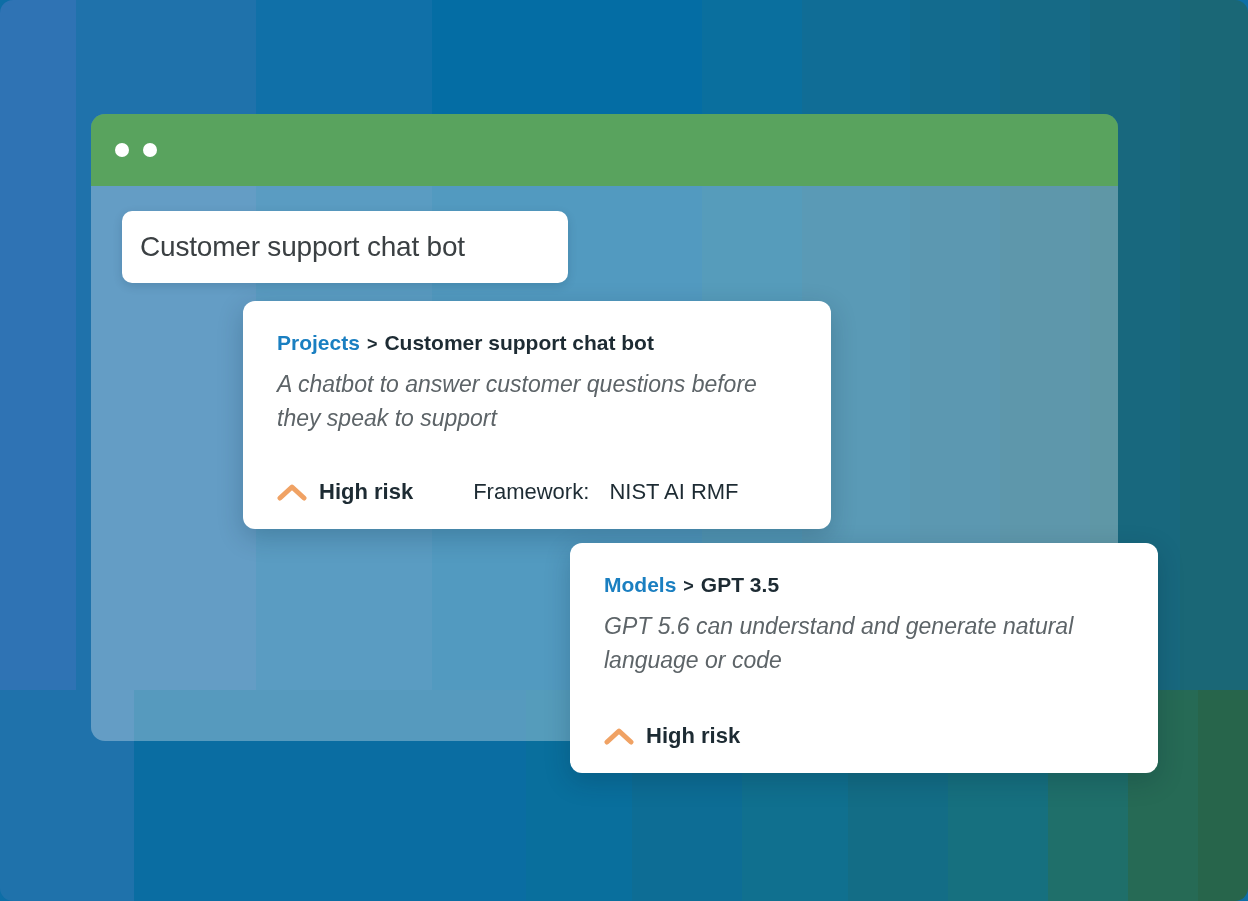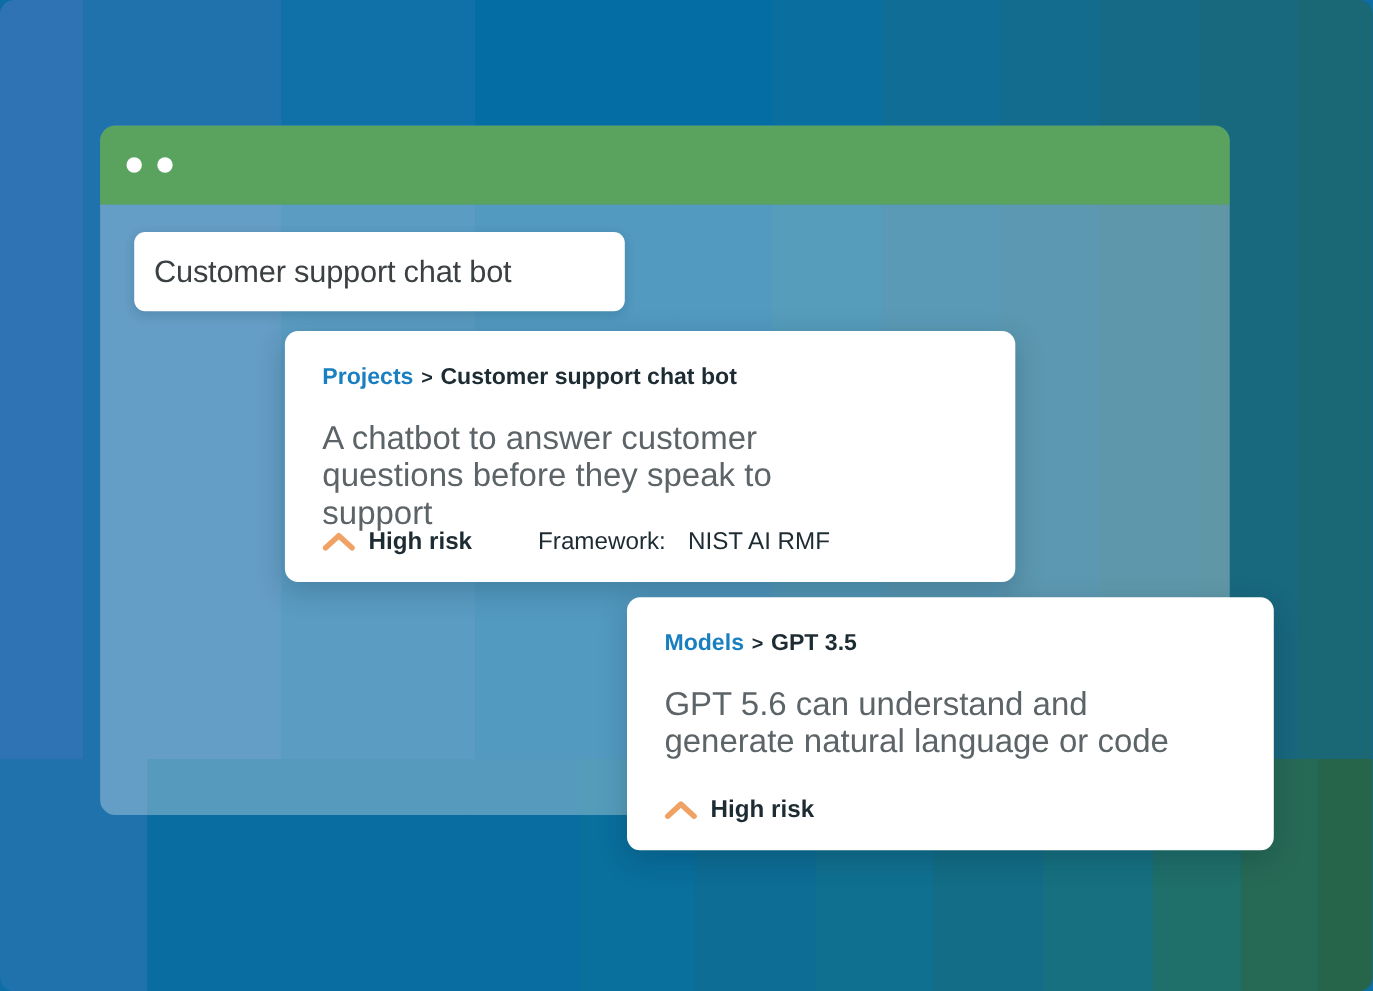--- a/index.html
+++ b/index.html
@@ -84,21 +84,21 @@
   }
 
   
   .card {
     position: absolute;
     background: #ffffff;
     border-radius: 12px;
     box-shadow: 0 8px 26px rgba(6,32,50,0.22);
     box-sizing: border-box;
   }
-  #card-project { left: 259px; top: 301px; width: 664px; height: 228px; padding: 30px 34px 0 34px; }
+  #card-project { left: 243px; top: 301px; width: 588px; height: 228px; padding: 30px 34px 0 34px; }
   #card-model   { left: 570px; top: 543px; width: 588px; height: 230px; padding: 30px 34px 0 34px; }
 
   .breadcrumb {
     display: flex;
     align-items: baseline;
     gap: 7px;
     font-size: 21px;
     white-space: nowrap;
   }
   .crumb-root {
@@ -109,25 +109,26 @@
     color: #1d2b33;
     font-weight: 700;
     font-size: 18px;
   }
   .crumb-leaf {
     color: #1d2b33;
     font-weight: 700;
   }
 
   .card-desc {
-    margin-top: 27px;
-    font-size: 30px;
+    margin-top: 12px;
+    font-size: 23px;
     line-height: 34px;
     color: #5d6468;
     max-width: 510px;
+    font-style: italic;
   }
 
   .card-meta {
     position: absolute;
     left: 34px;
     bottom: 24px;
     display: flex;
     align-items: center;
     white-space: nowrap;
   }

